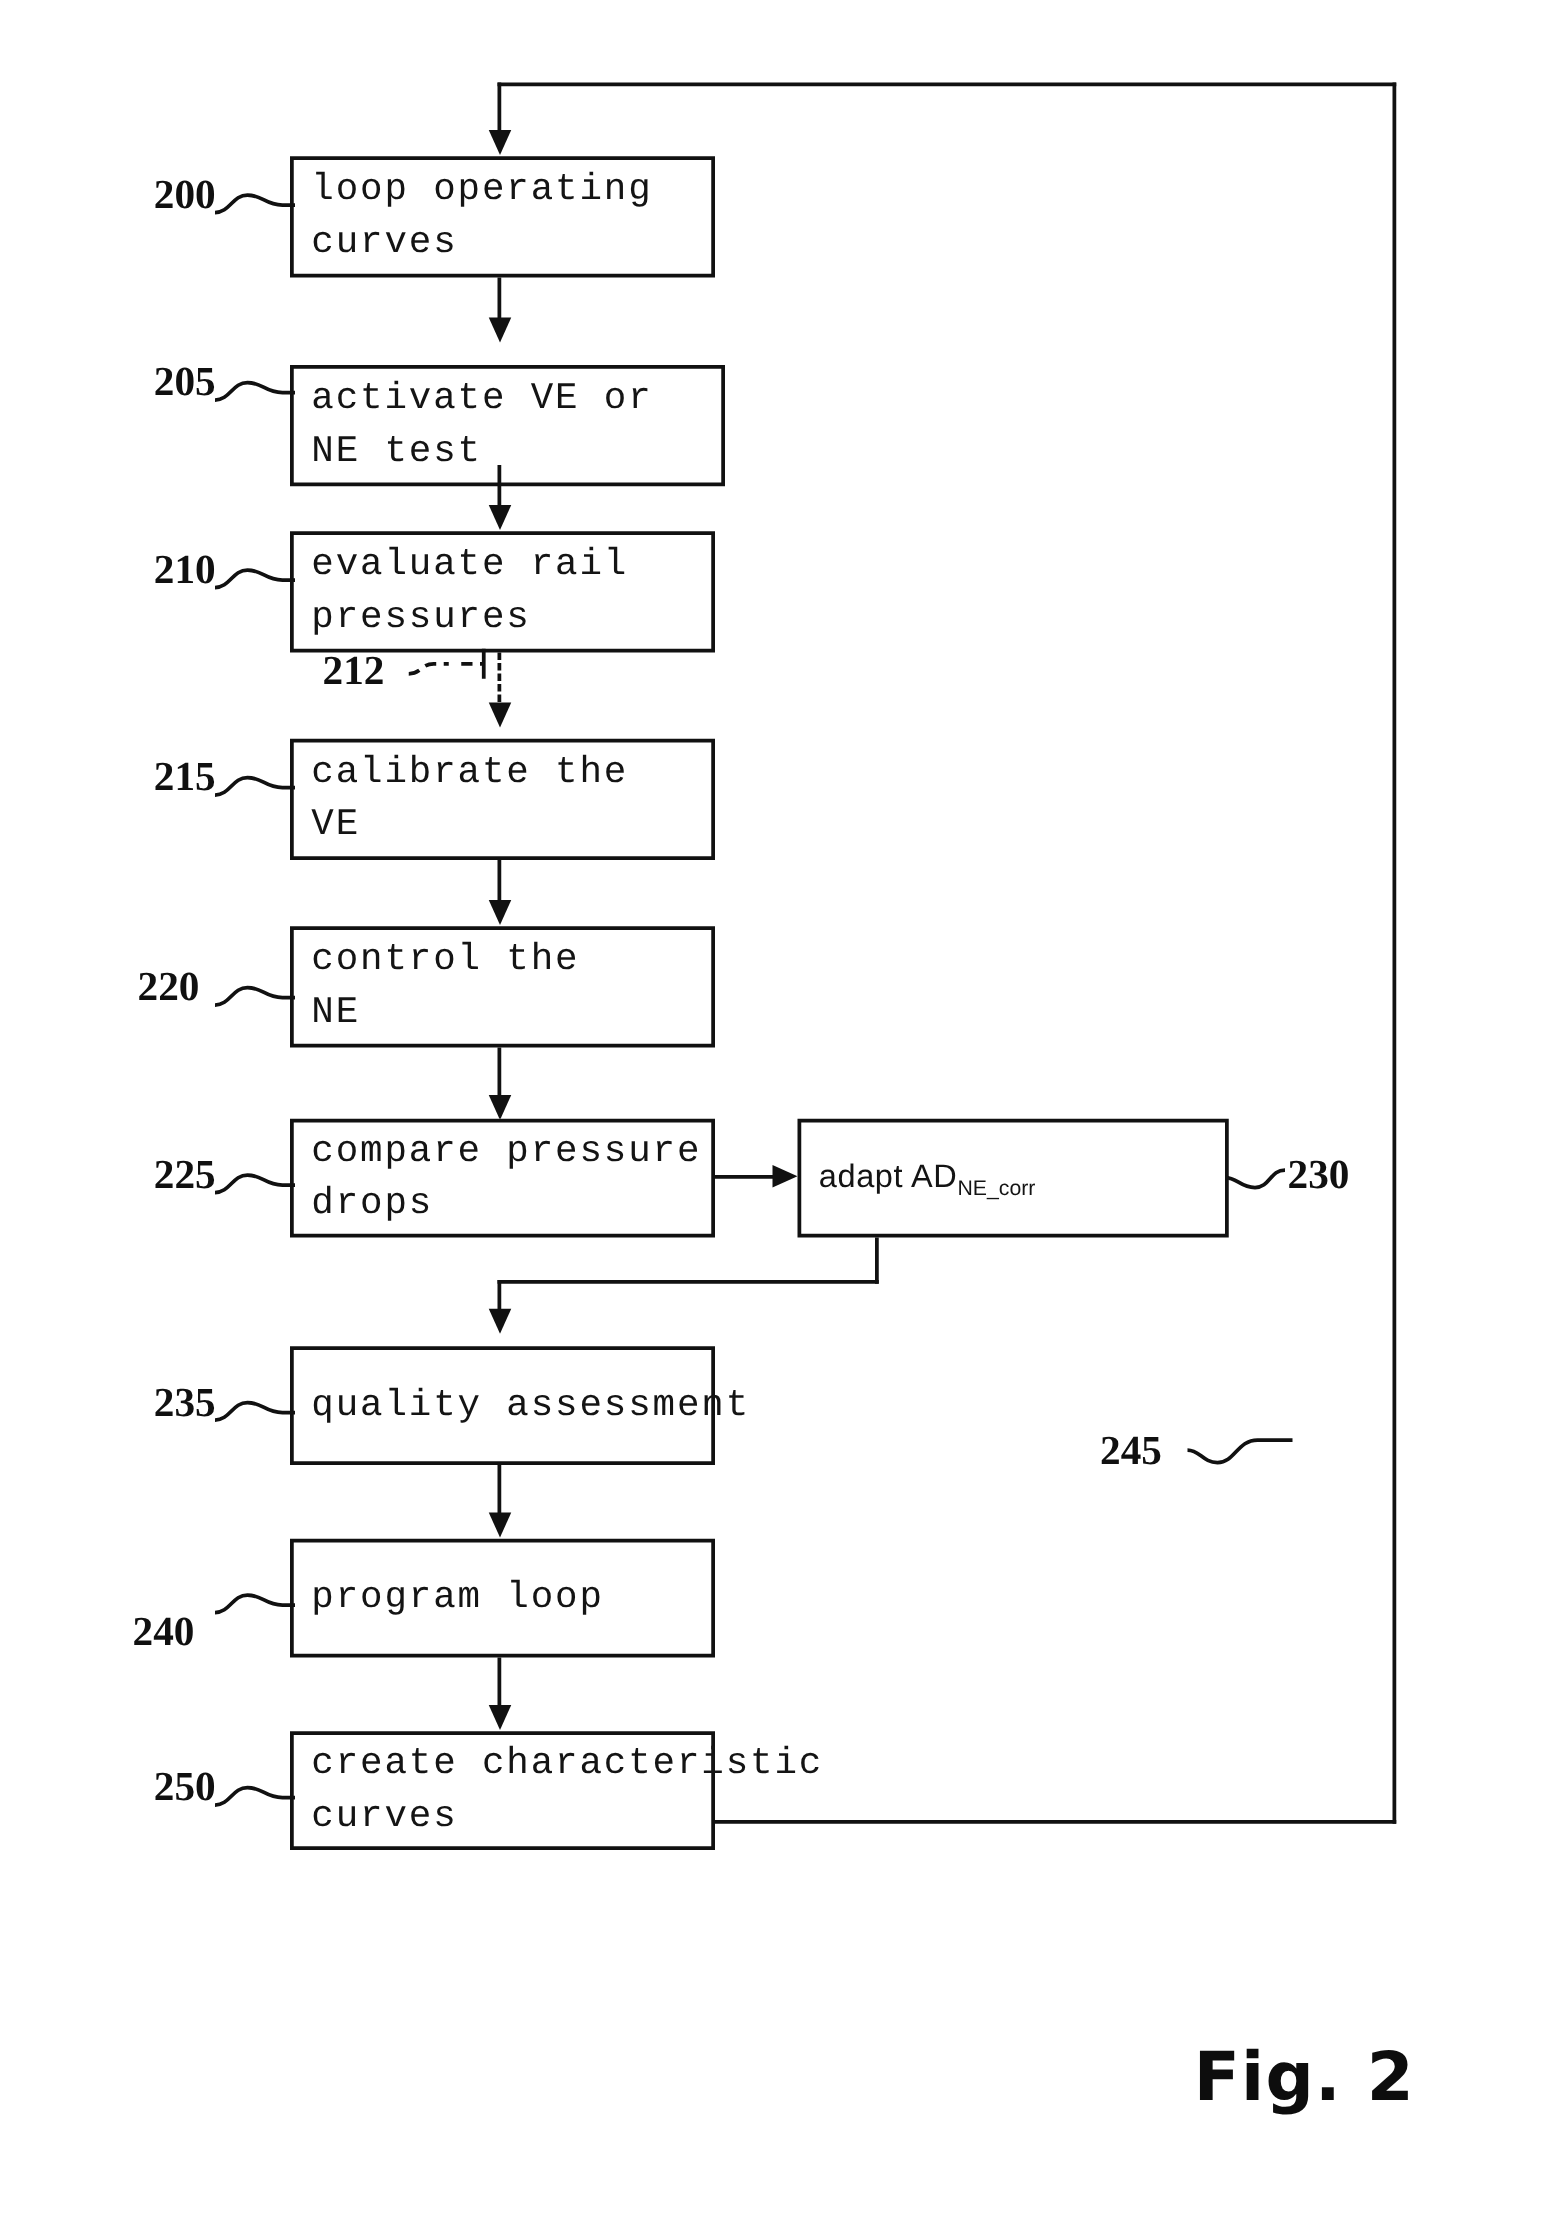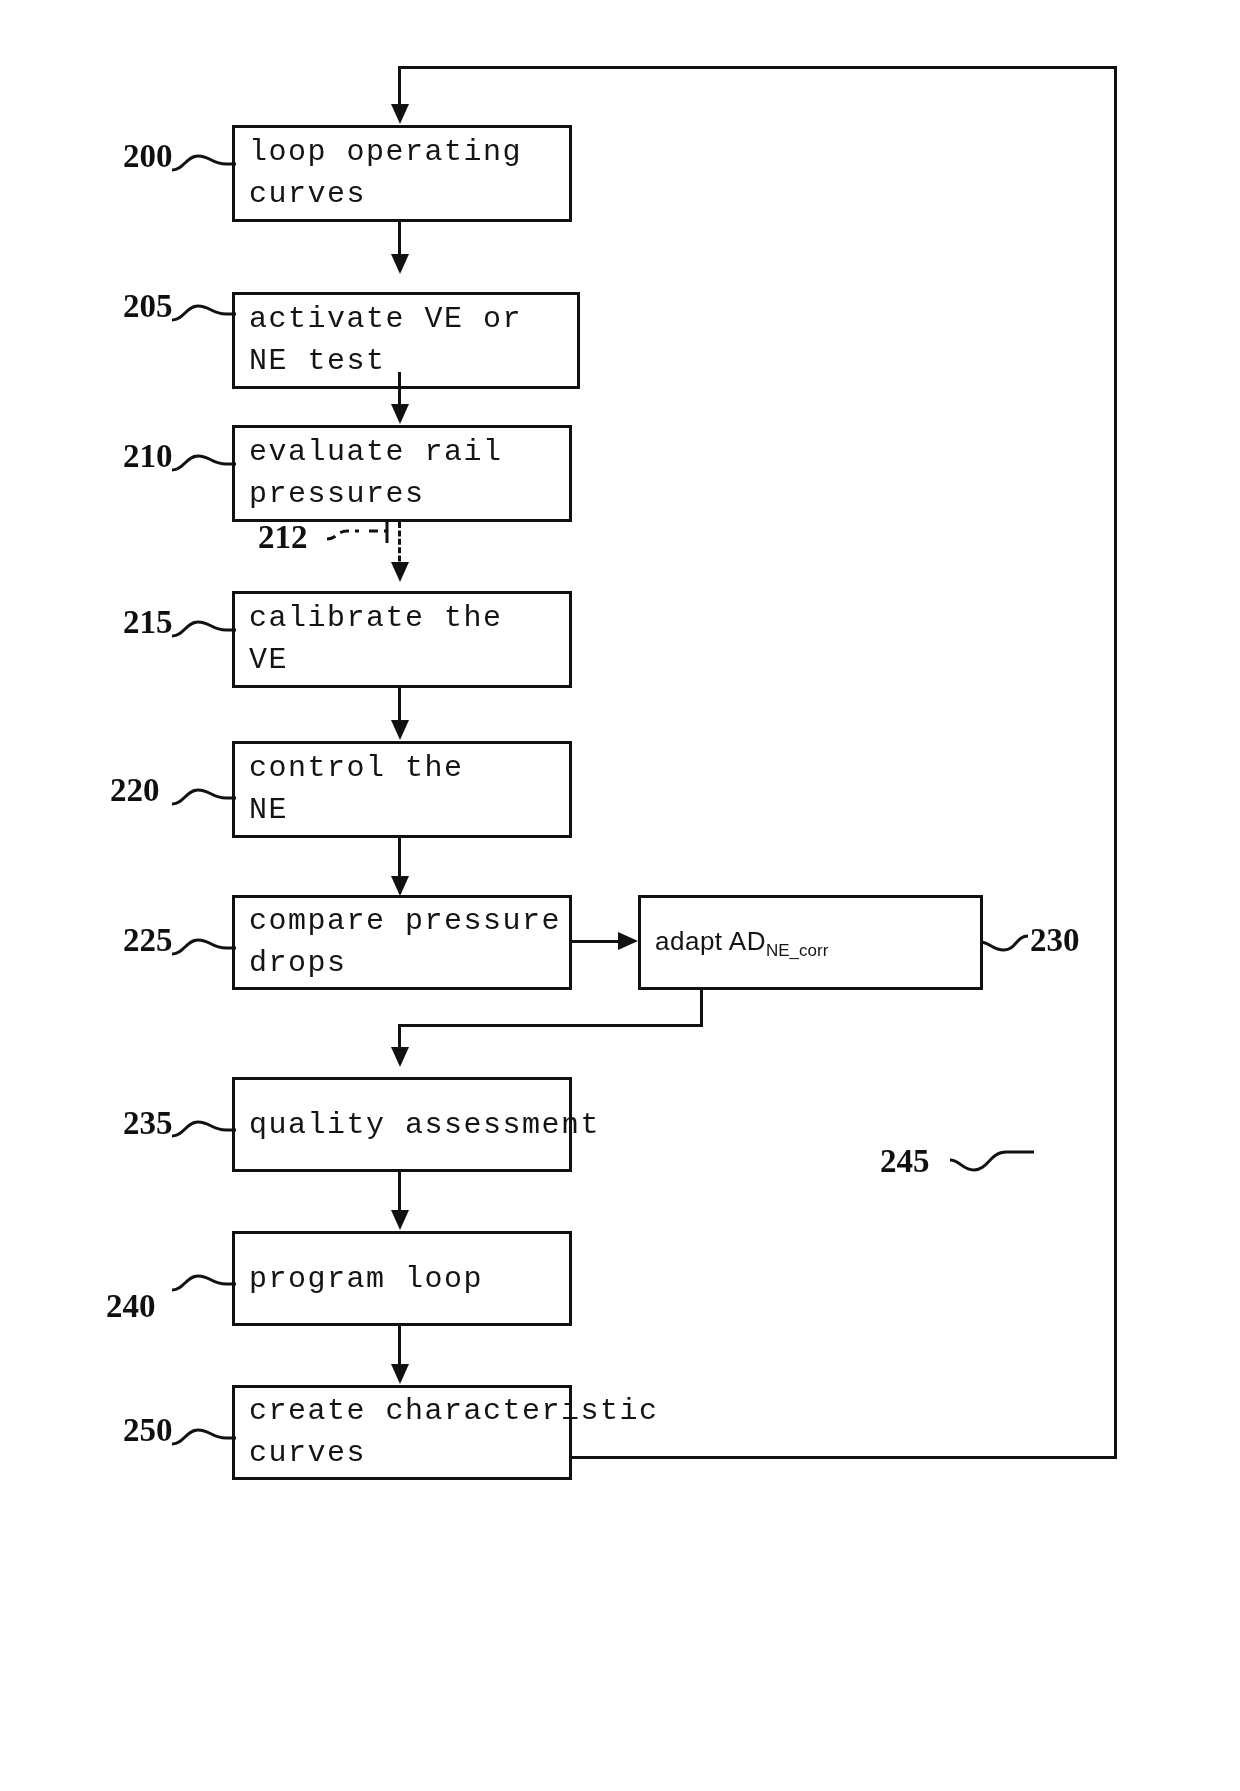--- a/index.html
+++ b/index.html
@@ -232,14 +232,15 @@
   <div class="arrowhead" style="left:391px; top:1364px;"></div>
 
   <div class="node overflow" style="left:232px; top:1385px; width:340px; height:95px;">
     <div class="node-text"><span>create characteristic</span><br><span>curves</span></div>
   </div>
   <div class="ref" style="left:123px; top:1412px;">250</div>
   <svg class="leader" width="70" height="40" style="left:170px; top:1416px;">
     <path d="M2,28 C14,28 16,14 28,14 C40,14 42,22 56,22 L66,22" stroke="#111" stroke-width="3" fill="none"></path>
   </svg>
 
+  <div id="fig-caption" style="left:955px; top:1630px;">Fig. 2</div>
 
 </div>
 
 </body></html>

